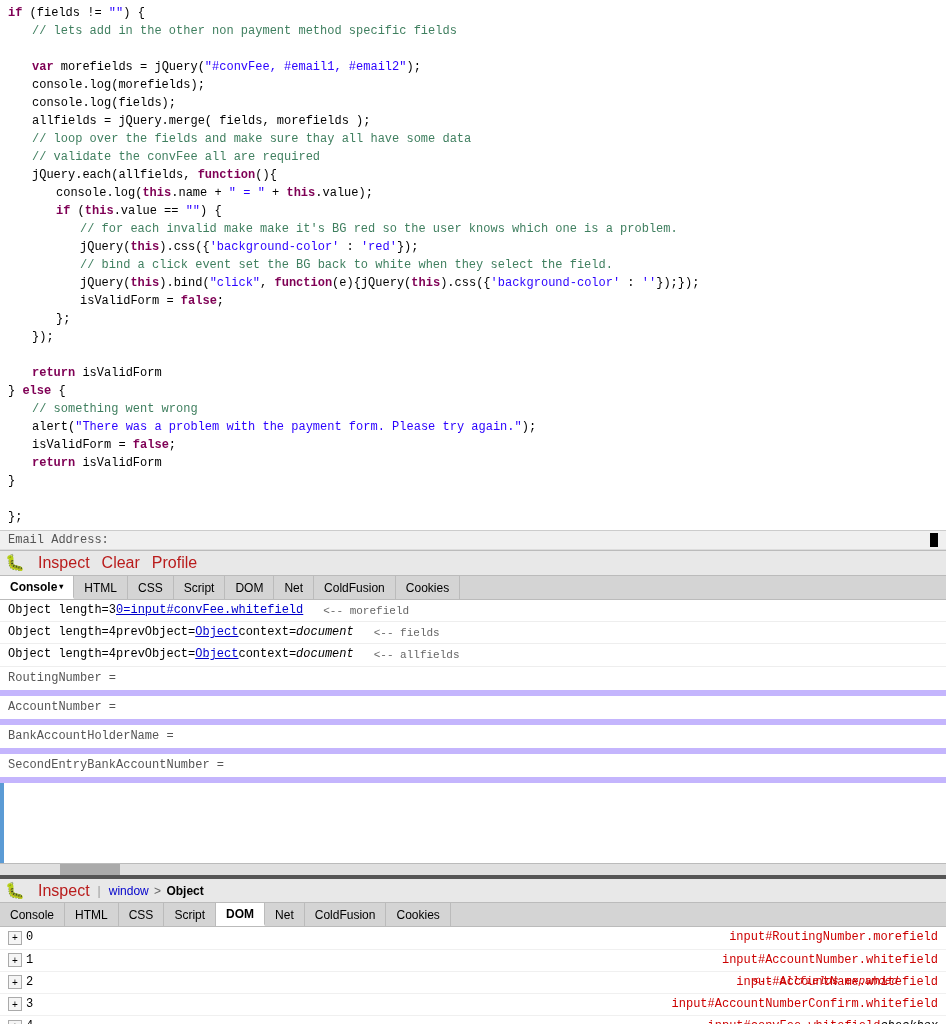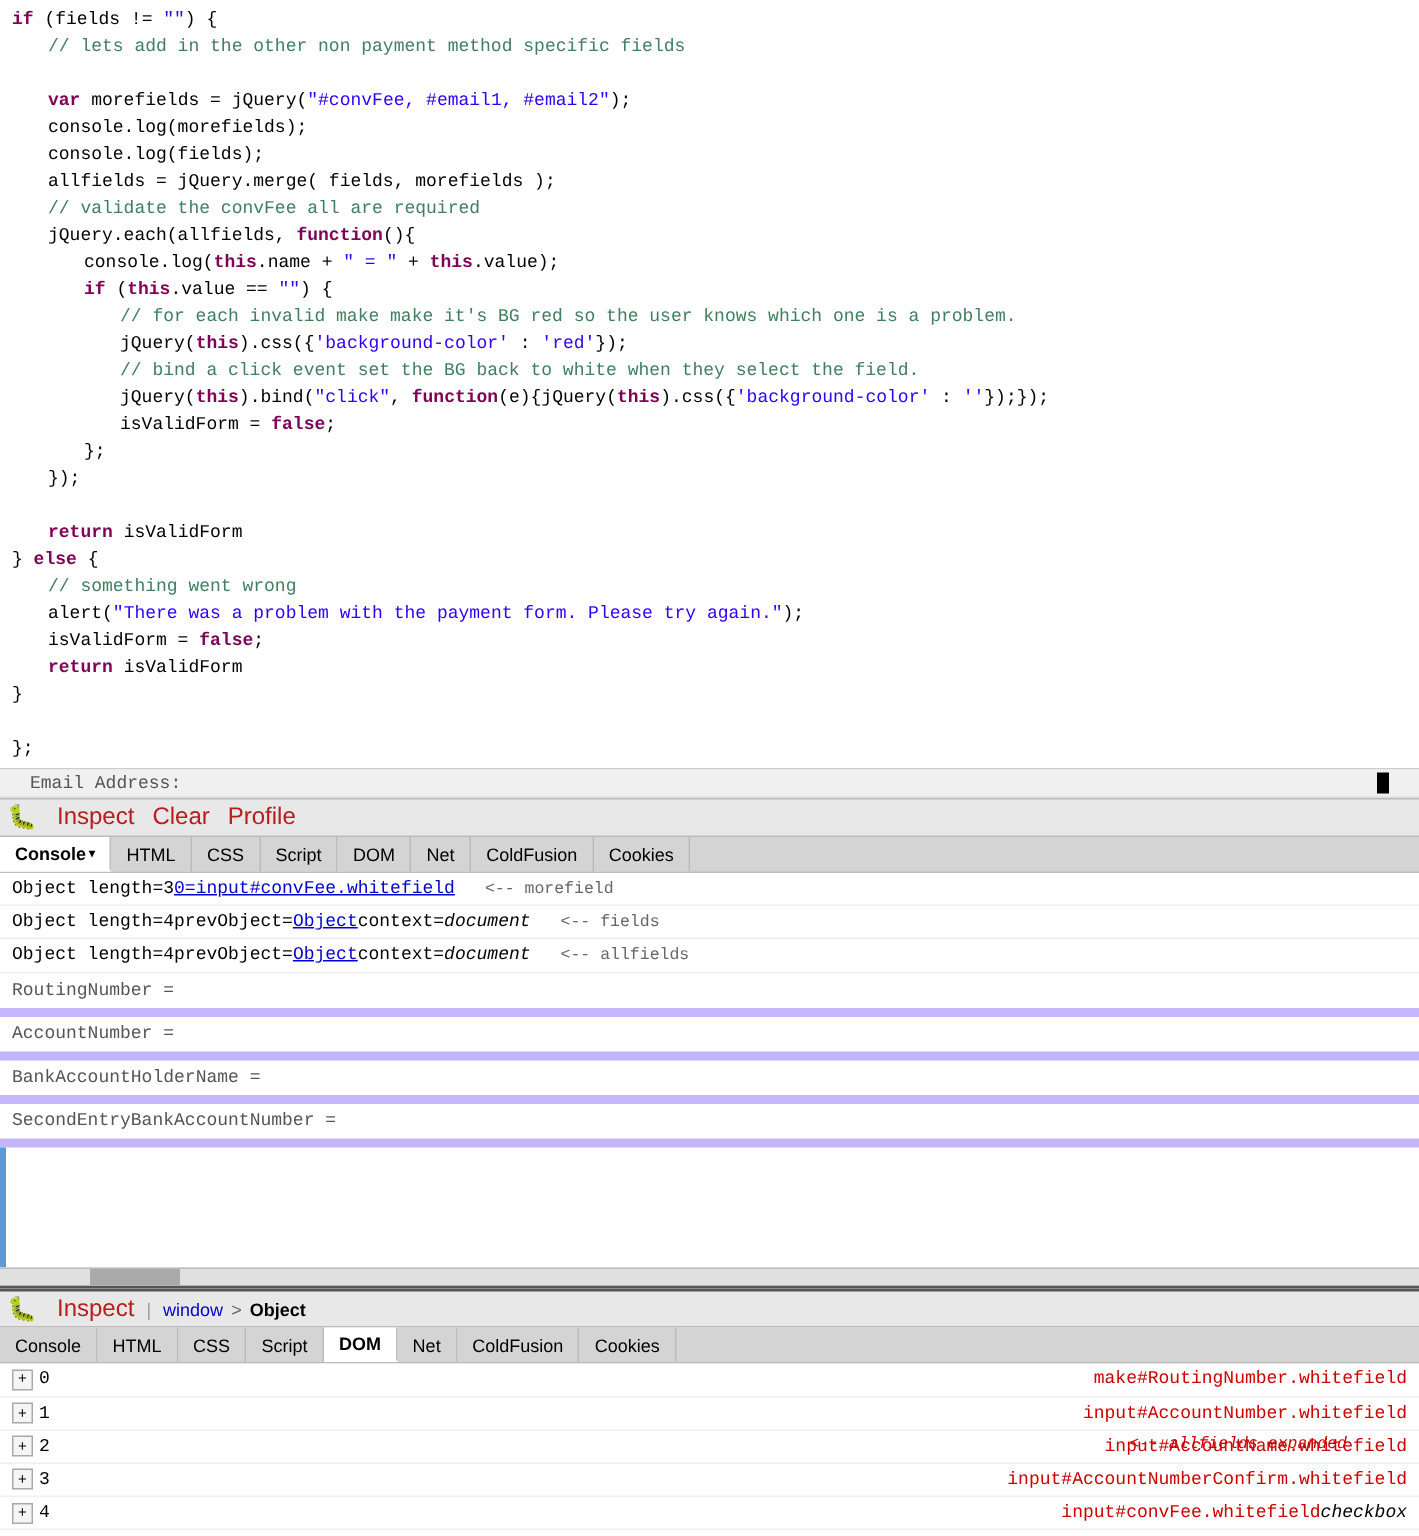--- a/index.html
+++ b/index.html
@@ -128,21 +128,21 @@
     .plain-line {
       padding: 2px 8px;
       font-size: 12px;
       font-family: 'Courier New', monospace;
       line-height: 1.6;
       color: #555;
       border-bottom: 6px solid #c4b5fd;
     }
     .email-bar {
       background: #f0f0f0;
-      padding: 2px 20px;
+      padding: 2px 8px;
       font-size: 12px;
       color: #555;
       border-bottom: 1px solid #ddd;
       display: flex;
       align-items: center;
     }
     .email-bar-text { flex: 1; }
     .scrollbar-h {
       height: 12px;
       background: #e0e0e0;
@@ -248,20 +248,23 @@
   <div class="code-line">
     <span class="code-text indent1">console.log(morefields);</span>
   </div>
   <div class="code-line">
     <span class="code-text indent1">console.log(fields);</span>
   </div>
   <div class="code-line">
     <span class="code-text indent1">allfields = jQuery.merge( fields, morefields );</span>
   </div>
   <div class="code-line">
+    <span class="code-text indent1"><span class="cm">// loop over the fields and make sure thay all have some data</span></span>
+  </div>
+  <div class="code-line">
     <span class="code-text indent1"><span class="cm">// validate the convFee all are required</span></span>
   </div>
   <div class="code-line">
     <span class="code-text indent1">jQuery.each(allfields, <span class="kw">function</span>(){</span>
   </div>
   <div class="code-line">
     <span class="code-text indent2">console.log(<span class="kw">this</span>.name + <span class="str">" = "</span> + <span class="kw">this</span>.value);</span>
   </div>
   <div class="code-line">
     <span class="code-text indent2"><span class="kw">if</span> (<span class="kw">this</span>.value == <span class="str">""</span>) {</span>
@@ -434,21 +437,21 @@
       <span>Cookies</span>
     </div>
 </div>
 
 <div class="dom-panel">
 
   <div class="dom-row" style="position:relative;">
     <button class="expand-btn">+</button>
     <span class="dom-index">0</span>
     <span style="flex:1;">&nbsp;</span>
-    <span class="dom-value">make#RoutingNumber.whitefield</span>
+    <span class="dom-value">input#RoutingNumber.morefield</span>
   </div>
 
   <div class="dom-row" style="position:relative;">
     <button class="expand-btn">+</button>
     <span class="dom-index">1</span>
     <span style="flex:1;">&nbsp;</span>
     <span class="dom-value">input#AccountNumber.whitefield</span>
   </div>
 
   <div class="dom-row" style="position:relative;">

